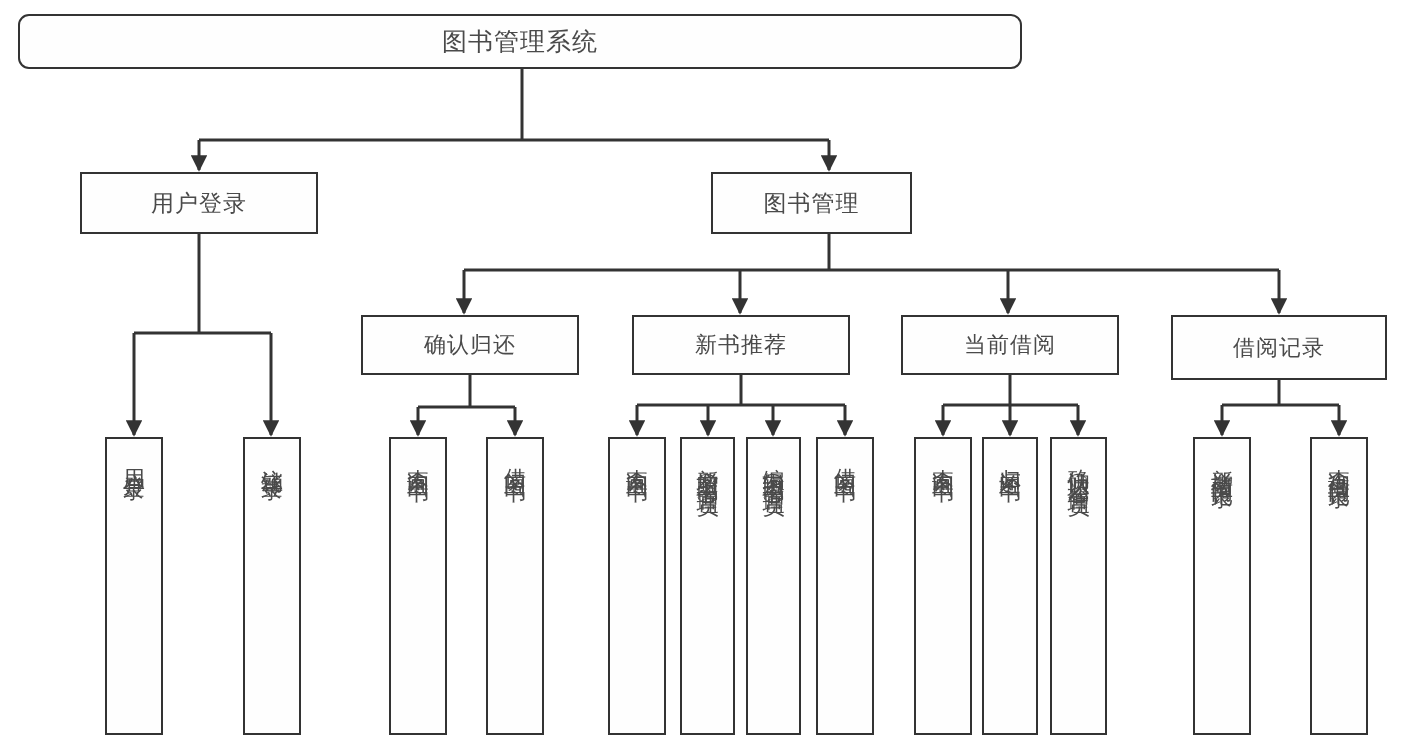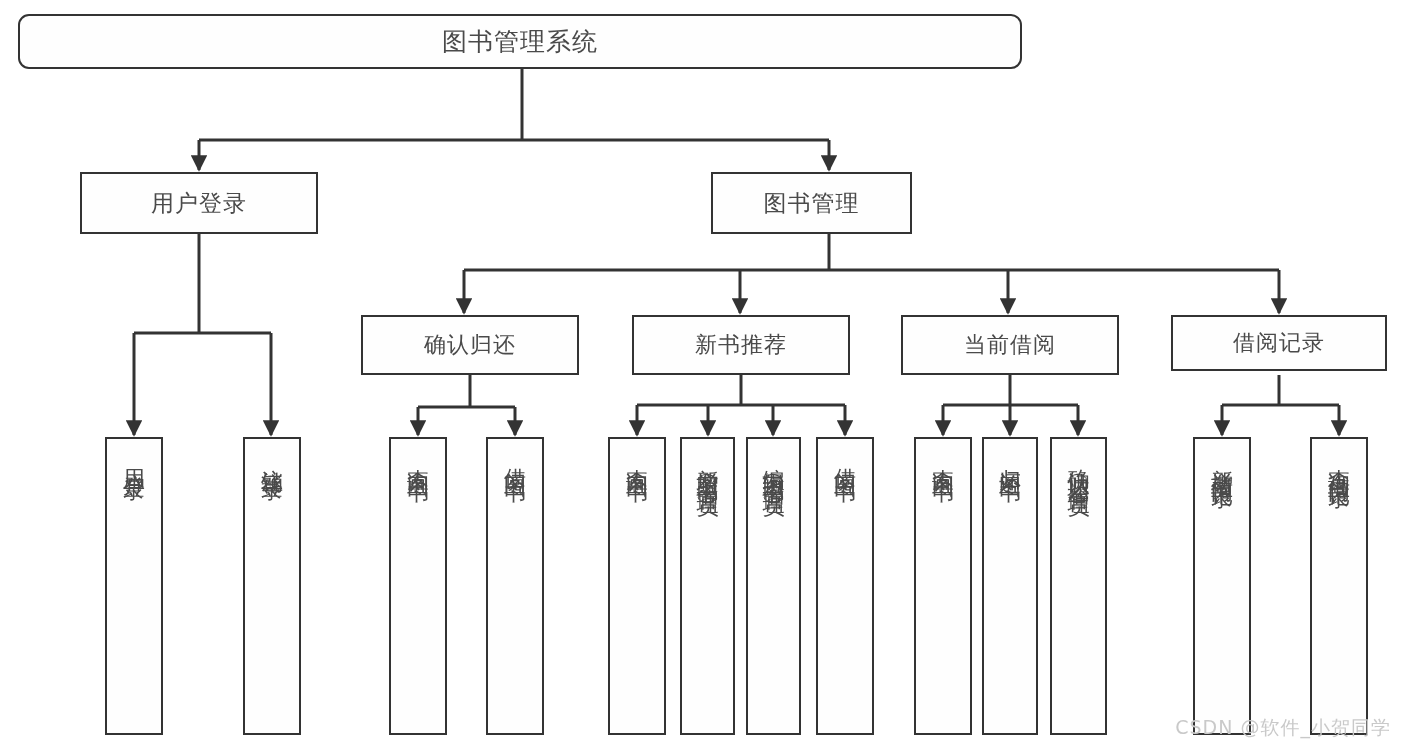--- a/index.html
+++ b/index.html
@@ -142,21 +142,21 @@
       </div>
       <div class="node l2" style="left: 361px; top: 315px; width: 218px; height: 60px;">
         <span class="label">确认归还</span>
       </div>
       <div class="node l2" style="left: 632px; top: 315px; width: 218px; height: 60px;">
         <span class="label">新书推荐</span>
       </div>
       <div class="node l2" style="left: 901px; top: 315px; width: 218px; height: 60px; text-align: right;">
         <span class="label">当前借阅</span>
       </div>
-      <div class="node l2" style="left: 1171px; top: 315px; width: 216px; height: 56px;">
+      <div class="node l2" style="left: 1171px; top: 315px; width: 216px; height: 65px;">
         <span class="label">借阅记录</span>
       </div>
       <div class="node leaf" style="left: 105px; top: 437px; width: 58px; height: 298px;">
         <span class="label">用户登录</span>
       </div>
       <div class="node leaf" style="left: 243px; top: 437px; width: 58px; height: 298px;">
         <span class="label">注销登录</span>
       </div>
       <div class="node leaf" style="left: 389px; top: 437px; width: 58px; height: 298px;">
         <span class="label">查询图书</span>
@@ -186,14 +186,13 @@
         <span class="label">确认归还（管理员）</span>
       </div>
       <div class="node leaf" style="left: 1193px; top: 437px; width: 58px; height: 298px;">
         <span class="label">新增借阅记录</span>
       </div>
       <div class="node leaf" style="left: 1310px; top: 437px; width: 58px; height: 298px;">
         <span class="label">查询借阅记录</span>
       </div>
     </div>
 
-  <div id="watermark">CSDN @软件_小贺同学</div>
 </div>
 
 </body></html>

